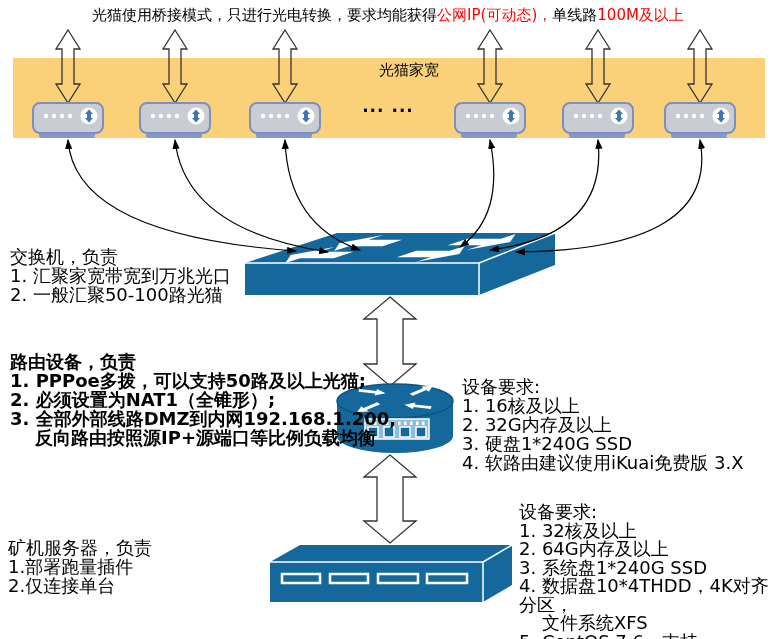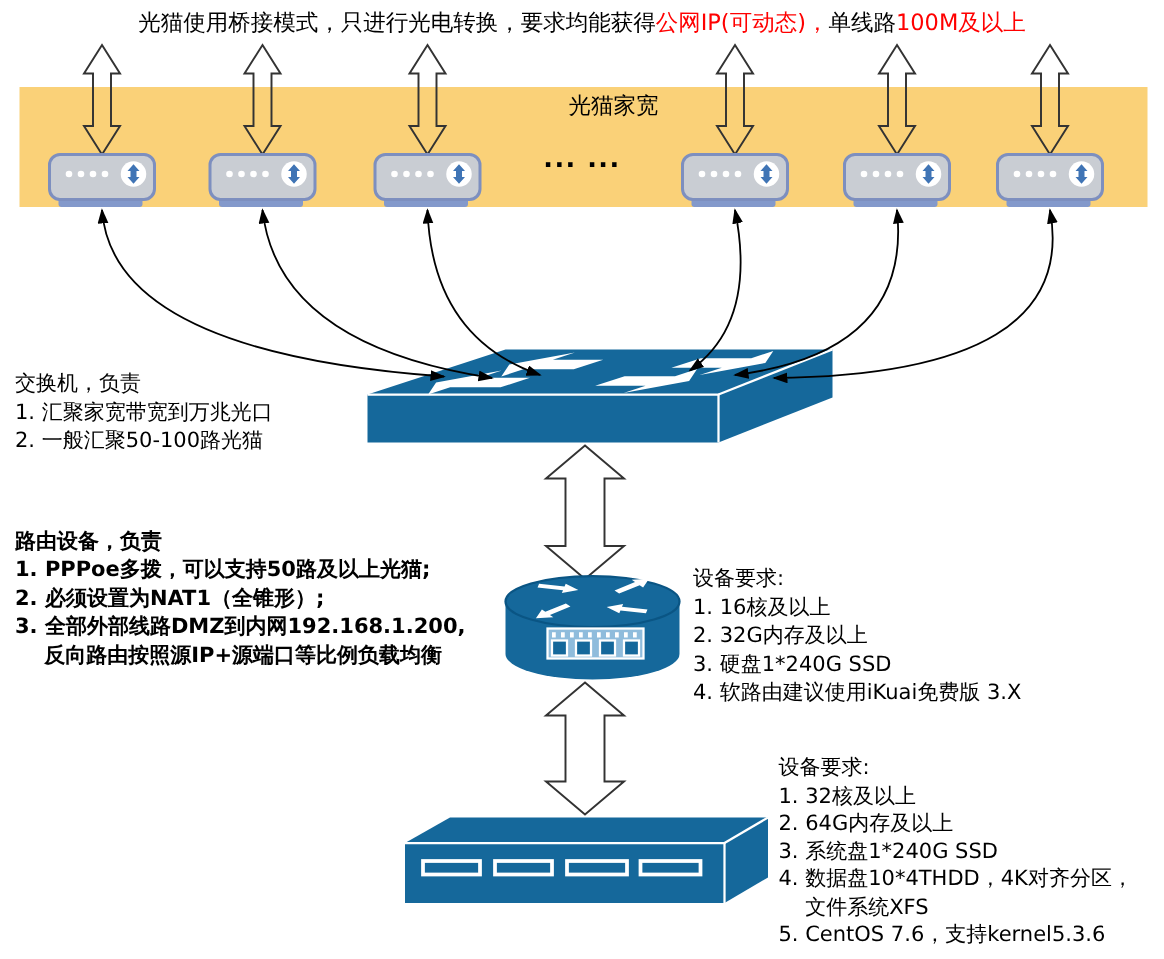--- a/index.html
+++ b/index.html
@@ -1,19 +1,19 @@
 <!DOCTYPE html>
 <html style="--band-yellow: #FAD178; --device-blue: #15689B; --device-blue-dark: #0A5584; --modem-body-gray: #C9CDD3; --modem-border-blue: #7D8FBF; --modem-base-blue: #8399CB; --modem-arrow-blue: #3F74B5; --port-strip-blue: #8FBCDC; --highlight-red: #FF0000; --text-black: #000000; --connector-black: #1A1A1A;"><head>
 <meta charset="utf-8">
 <style>
   html,body{margin:0;padding:0;background:#fff;}
   .canvas{position:relative;width:776px;height:639px;background:#fff;overflow:hidden;
           font-family:"DejaVu Sans","Liberation Sans",sans-serif;}
   .canvas svg{position:absolute;left:0;top:0;}
-  .note{position:absolute;color:var(--text-black,#000);font-size:14px;line-height:19px;
+  .note{position:absolute;color:var(--text-black,#000);font-size:18px;line-height:19px;
         white-space:pre-wrap;}
   .top-note{left:0;top:6px;width:776px;text-align:center;font-size:15px;line-height:18px;}
   .top-note .red{color:var(--highlight-red,#f00);}
   .band-label{left:50%;top:61px;transform:translateX(-50%);font-size:15px;margin-left:21px;}
   .band-ellipsis{left:50%;top:97px;transform:translateX(-50%);font-size:17px;font-weight:bold;letter-spacing:1px;}
   .switch-note{left:10px;top:247px;}
   .router-note{left:10px;top:352px;font-weight:bold;}
   .router-req{left:462px;top:377px;}
   .server-note{left:8px;top:538px;}
   .server-req{left:519px;top:503px;line-height:18.5px;}
@@ -143,20 +143,23 @@
   <div class="note router-note">路由设备，负责
 1. PPPoe多拨，可以支持50路及以上光猫;
 2. 必须设置为NAT1（全锥形）;
 3. 全部外部线路DMZ到内网192.168.1.200,
     反向路由按照源IP+源端口等比例负载均衡</div>
   <div class="note router-req">设备要求:
 1. 16核及以上
 2. 32G内存及以上
 3. 硬盘1*240G SSD
 4. 软路由建议使用iKuai免费版 3.X</div>
+  <div class="note server-note">矿机服务器，负责
+1.部署跑量插件
+2.仅连接单台</div>
   <div class="note server-req">设备要求:
 1. 32核及以上
 2. 64G内存及以上
 3. 系统盘1*240G SSD
 4. 数据盘10*4THDD，4K对齐分区，
     文件系统XFS
 5. CentOS 7.6，支持kernel5.3.6</div>
 </div>
 
 </body></html>

